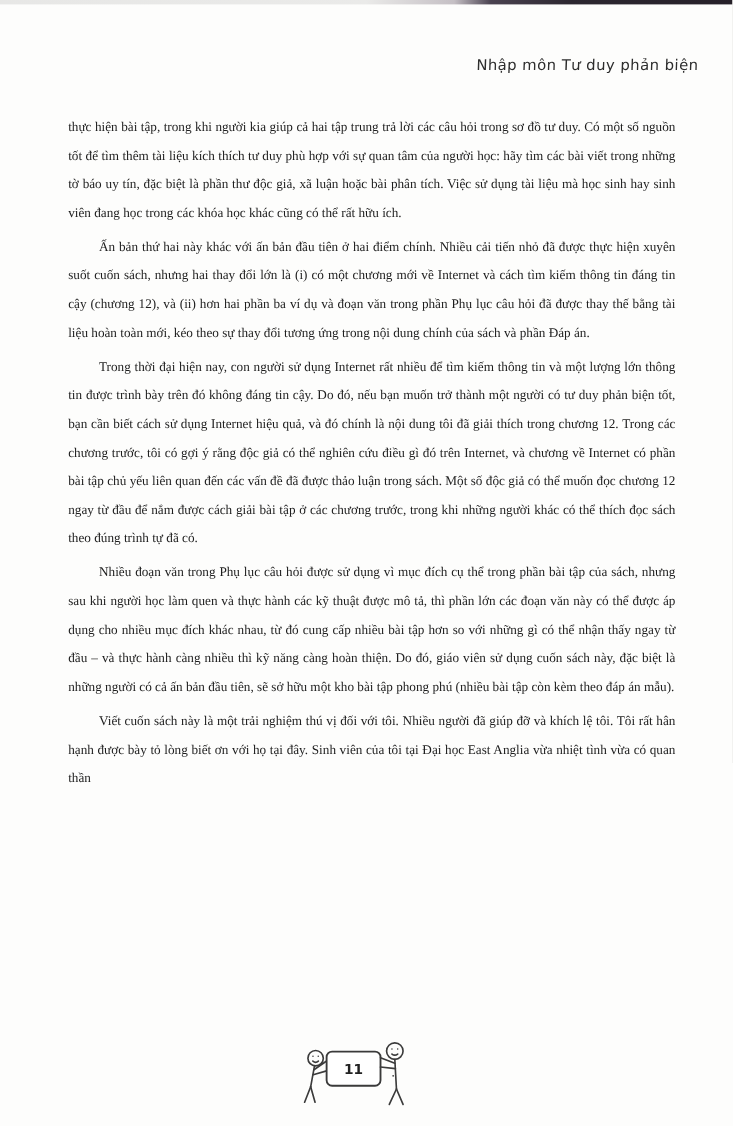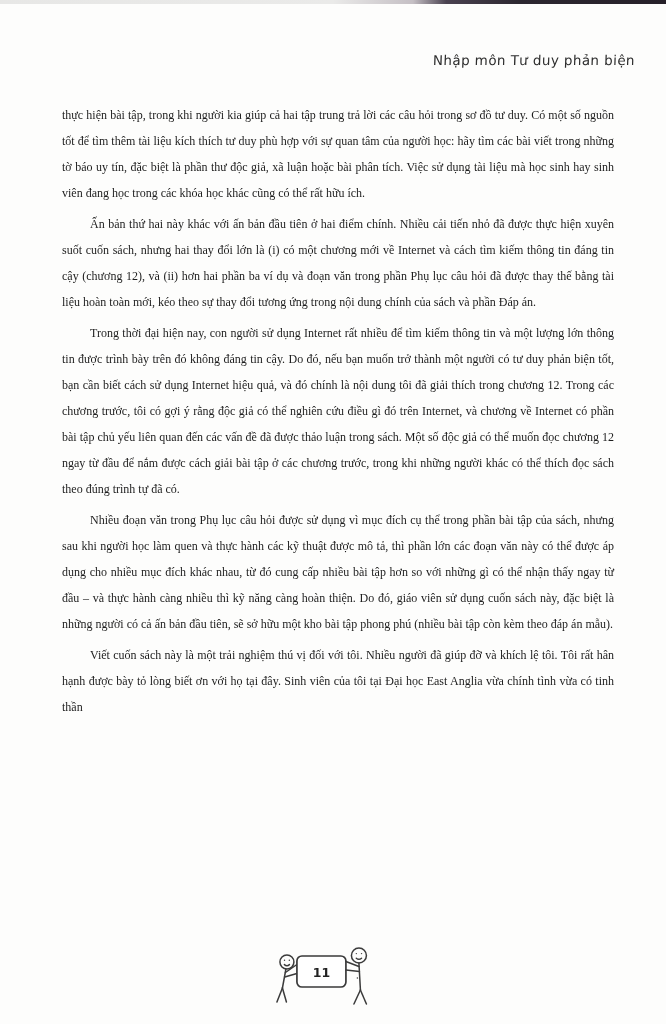--- a/index.html
+++ b/index.html
@@ -80,21 +80,21 @@
 
   <div class="scan-top"></div>
 
   <div class="running-head">Nhập môn Tư duy phản biện</div>
 
   <div class="body-text">
     <p>thực hiện bài tập, trong khi người kia giúp cả hai tập trung trả lời các câu hỏi trong sơ đồ tư duy. Có một số nguồn tốt để tìm thêm tài liệu kích thích tư duy phù hợp với sự quan tâm của người học: hãy tìm các bài viết trong những tờ báo uy tín, đặc biệt là phần thư độc giả, xã luận hoặc bài phân tích. Việc sử dụng tài liệu mà học sinh hay sinh viên đang học trong các khóa học khác cũng có thể rất hữu ích.</p>
     <p class="indent">Ấn bản thứ hai này khác với ấn bản đầu tiên ở hai điểm chính. Nhiều cải tiến nhỏ đã được thực hiện xuyên suốt cuốn sách, nhưng hai thay đổi lớn là (i) có một chương mới về Internet và cách tìm kiếm thông tin đáng tin cậy (chương 12), và (ii) hơn hai phần ba ví dụ và đoạn văn trong phần Phụ lục câu hỏi đã được thay thế bằng tài liệu hoàn toàn mới, kéo theo sự thay đổi tương ứng trong nội dung chính của sách và phần Đáp án.</p>
     <p class="indent">Trong thời đại hiện nay, con người sử dụng Internet rất nhiều để tìm kiếm thông tin và một lượng lớn thông tin được trình bày trên đó không đáng tin cậy. Do đó, nếu bạn muốn trở thành một người có tư duy phản biện tốt, bạn cần biết cách sử dụng Internet hiệu quả, và đó chính là nội dung tôi đã giải thích trong chương 12. Trong các chương trước, tôi có gợi ý rằng độc giả có thể nghiên cứu điều gì đó trên Internet, và chương về Internet có phần bài tập chủ yếu liên quan đến các vấn đề đã được thảo luận trong sách. Một số độc giả có thể muốn đọc chương 12 ngay từ đầu để nắm được cách giải bài tập ở các chương trước, trong khi những người khác có thể thích đọc sách theo đúng trình tự đã có.</p>
     <p class="indent">Nhiều đoạn văn trong Phụ lục câu hỏi được sử dụng vì mục đích cụ thể trong phần bài tập của sách, nhưng sau khi người học làm quen và thực hành các kỹ thuật được mô tả, thì phần lớn các đoạn văn này có thể được áp dụng cho nhiều mục đích khác nhau, từ đó cung cấp nhiều bài tập hơn so với những gì có thể nhận thấy ngay từ đầu – và thực hành càng nhiều thì kỹ năng càng hoàn thiện. Do đó, giáo viên sử dụng cuốn sách này, đặc biệt là những người có cả ấn bản đầu tiên, sẽ sở hữu một kho bài tập phong phú (nhiều bài tập còn kèm theo đáp án mẫu).</p>
-    <p class="indent">Viết cuốn sách này là một trải nghiệm thú vị đối với tôi. Nhiều người đã giúp đỡ và khích lệ tôi. Tôi rất hân hạnh được bày tỏ lòng biết ơn với họ tại đây. Sinh viên của tôi tại Đại học East Anglia vừa chính tình vừa có tinh thần</p>
+    <p class="indent">Viết cuốn sách này là một trải nghiệm thú vị đối với tôi. Nhiều người đã giúp đỡ và khích lệ tôi. Tôi rất hân hạnh được bày tỏ lòng biết ơn với họ tại đây. Sinh viên của tôi tại Đại học East Anglia vừa nhiệt tình vừa có quan thần</p>
   </div>
 
   <div class="page-footer">
     <svg class="figure-svg" width="126" height="68" viewBox="0 0 126 68" fill="none" stroke="#3b3b3b" stroke-width="1.5" stroke-linecap="round" stroke-linejoin="round">
 
       <g>
         <circle cx="27" cy="22" r="7"></circle>
         <circle cx="24.6" cy="20.2" r="0.7" fill="#3b3b3b" stroke="none"></circle>
         <circle cx="29.4" cy="20.2" r="0.7" fill="#3b3b3b" stroke="none"></circle>
         <path d="M24.5 24.6 Q27 26.8 29.5 24.6"></path>

